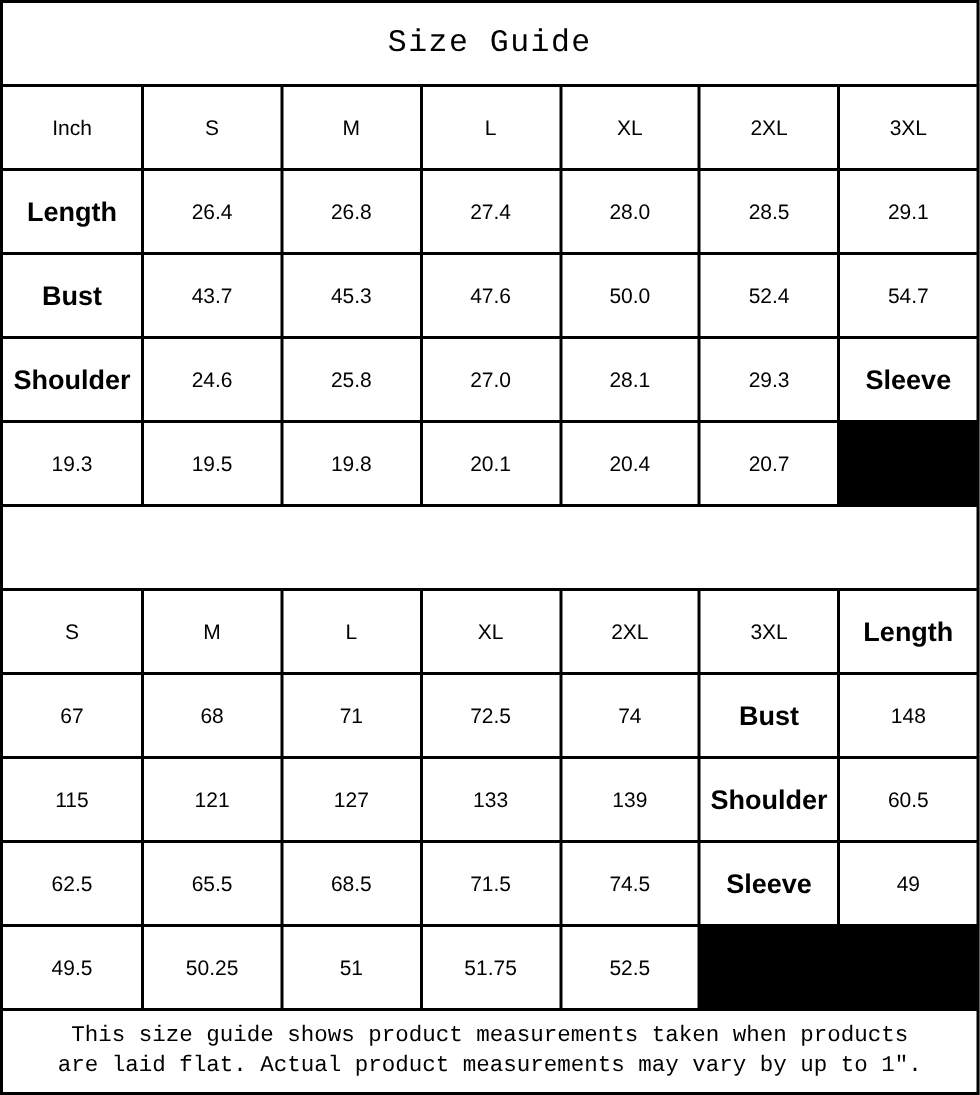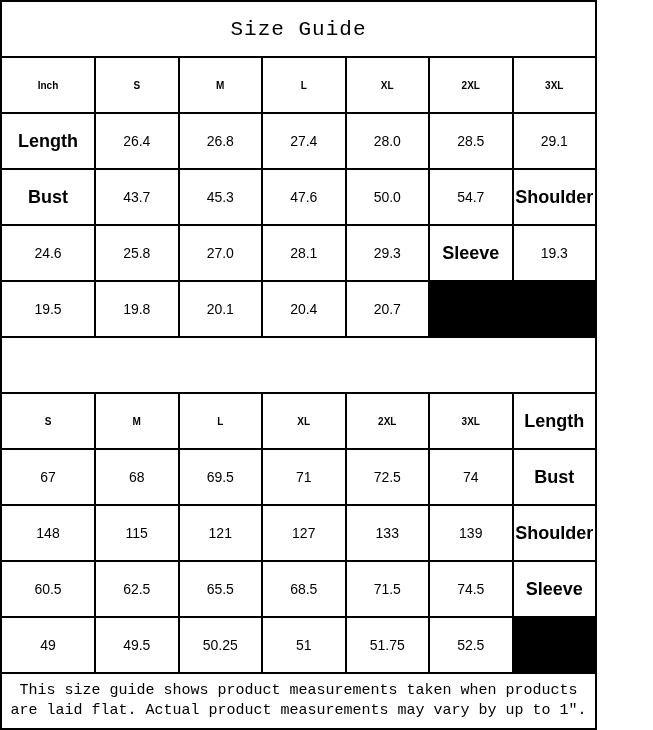--- a/index.html
+++ b/index.html
@@ -1,36 +1,36 @@
 <!DOCTYPE html>
 <html><head>
 <meta charset="utf-8">
 <style>
   html,body{margin:0;padding:0;background:#ffffff;}
   .sheet{
-    width:597px;height:730px;box-sizing:border-box;
+    width:653px;height:730px;box-sizing:border-box;
     background:#000000;
     display:grid;
     grid-template-columns:92px repeat(6,1fr);
     grid-template-rows:repeat(13,1fr);
     gap:2px;padding:2px;
   }
   .cell{
     background:#ffffff;color:#000000;
     display:flex;align-items:center;justify-content:center;
     overflow:hidden;
   }
   .span7{grid-column:1 / -1;}
   .title{
     font-family:"Liberation Mono","DejaVu Sans Mono",monospace;
     font-size:21px;letter-spacing:1px;font-weight:normal;
   }
   .head{
     font-family:"Liberation Sans","DejaVu Sans",sans-serif;
-    font-size:10px;font-weight:bold;
+    font-size:14px;font-weight:normal;
   }
   .label{
     font-family:"Liberation Sans","DejaVu Sans",sans-serif;
     font-size:18px;font-weight:bold;
   }
   .val{
     font-family:"Liberation Sans","DejaVu Sans",sans-serif;
     font-size:14px;font-weight:normal;
   }
   .footer{
@@ -60,20 +60,21 @@
   <div class="cell val">27.4</div>
   <div class="cell val">28.0</div>
   <div class="cell val">28.5</div>
   <div class="cell val">29.1</div>
 
   <div class="cell label">Bust</div>
   <div class="cell val">43.7</div>
   <div class="cell val">45.3</div>
   <div class="cell val">47.6</div>
   <div class="cell val">50.0</div>
+  <div class="cell val">52.4</div>
   <div class="cell val">54.7</div>
 
   <div class="cell label">Shoulder</div>
   <div class="cell val">24.6</div>
   <div class="cell val">25.8</div>
   <div class="cell val">27.0</div>
   <div class="cell val">28.1</div>
   <div class="cell val">29.3</div>
 
   <div class="cell label">Sleeve</div>
@@ -89,21 +90,20 @@
   <div class="cell head">S</div>
   <div class="cell head">M</div>
   <div class="cell head">L</div>
   <div class="cell head">XL</div>
   <div class="cell head">2XL</div>
   <div class="cell head">3XL</div>
 
   <div class="cell label">Length</div>
   <div class="cell val">67</div>
   <div class="cell val">68</div>
-  <div class="cell val">69.5</div>
   <div class="cell val">71</div>
   <div class="cell val">72.5</div>
   <div class="cell val">74</div>
 
   <div class="cell label">Bust</div>
   <div class="cell val">148</div>
   <div class="cell val">115</div>
   <div class="cell val">121</div>
   <div class="cell val">127</div>
   <div class="cell val">133</div>

